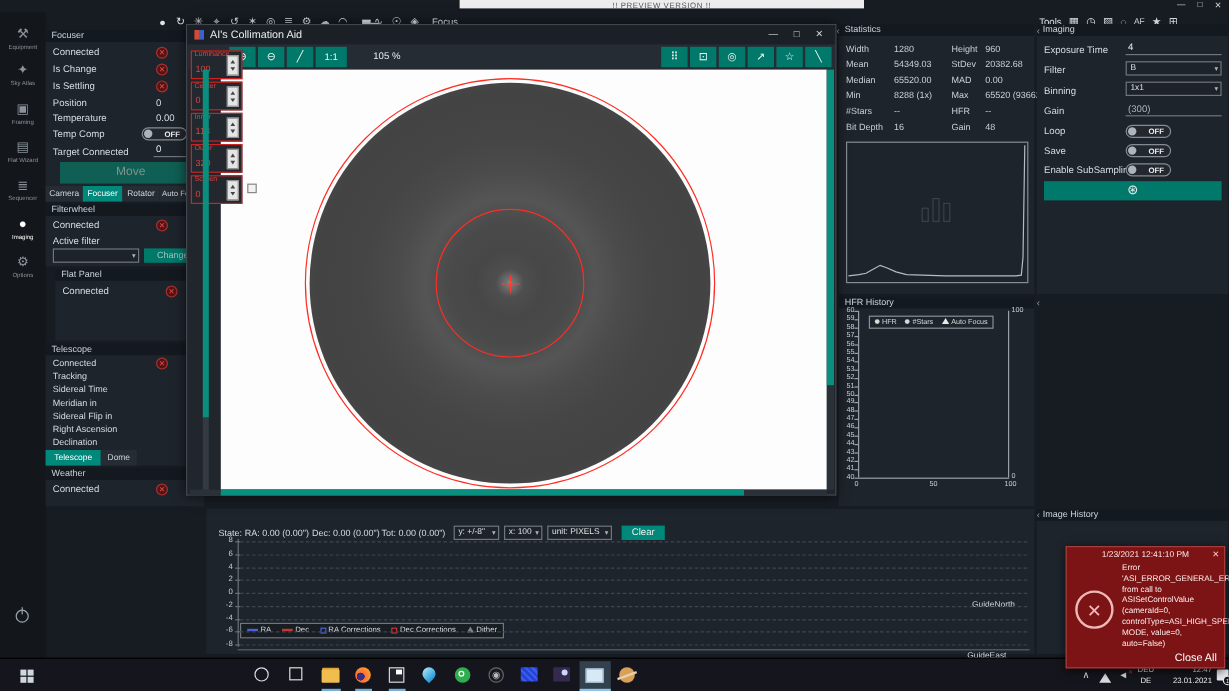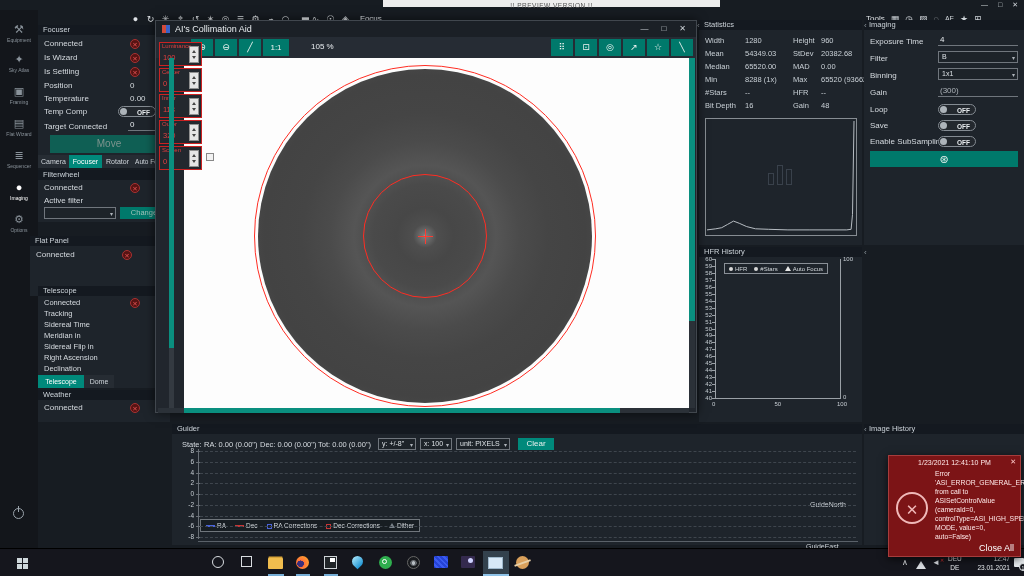--- a/index.html
+++ b/index.html
@@ -192,21 +192,21 @@
         <span class="ic">⚙</span>
         <span class="lb">Options</span>
       </div>
     <span id="power"></span>
   </div>
 
   <div class="panel" style="left:38px;top:25px;width:132px;height:143px;">
     <div class="pt">Focuser</div>
     <span class="row" style="top:14px;">Connected</span>
       <span class="rx" style="left:92px;top:14px;"></span>
-    <span class="row" style="top:28px;">Is Wizard</span>
+    <span class="row" style="top:28px;">Is Change</span>
       <span class="rx" style="left:92px;top:28px;"></span>
     <span class="row" style="top:42px;">Is Settling</span>
       <span class="rx" style="left:92px;top:42px;"></span>
     <span class="row" style="top:56px;">Position</span>
       <span class="val" style="left:92px;top:56px;">0</span>
     <span class="row" style="top:69px;">Temperature</span>
       <span class="val" style="left:92px;top:69px;">0.00</span>
     <span class="row" style="top:82px;">Temp Comp</span>
     <span class="toggle" style="left:80px;top:81px;">
         <i></i>
@@ -223,21 +223,21 @@
 
   <div class="panel" style="left:38px;top:170px;width:132px;height:52px;">
     <div class="pt">Filterwheel</div>
     <span class="row" style="top:13px;">Connected</span>
       <span class="rx" style="left:92px;top:13px;"></span>
     <span class="row" style="top:26px;">Active filter</span>
     <span class="sel" style="left:6px;top:37px;width:72px;"></span>
     <div class="tbtn" style="left:82px;top:37px;width:48px;height:12px;font-size:7.5px;line-height:12px;color:#9ec3ba;">Change</div>
   </div>
 
-  <div class="panel" style="left:30px;top:224px;width:132px;height:60px;margin-top:12px;">
+  <div class="panel" style="left:46px;top:224px;width:132px;height:60px;">
     <div class="pt">Flat Panel</div>
     <span class="row" style="top:14px;">Connected</span>
       <span class="rx" style="left:92px;top:14px;"></span>
   </div>
 
   <div class="panel" style="left:38px;top:286px;width:132px;height:102px;">
     <div class="pt">Telescope</div>
     <span class="row" style="top:12px;font-size:7.5px;">Connected</span>
       <span class="rx" style="left:92px;top:12px;"></span>
     <span class="row" style="top:23px;font-size:7.5px;">Tracking</span>
@@ -454,21 +454,20 @@
   <div class="panel" style="left:864px;top:424px;width:160px;height:121px;">
     <div class="pt">Image History</div>
   </div>
 
   <span class="chev" style="left:697px;top:21px;"></span>
   <span class="chev" style="left:864px;top:21px;"></span>
   <span class="chev" style="left:864px;top:248px;"></span>
   <span class="chev" style="left:864px;top:425px;"></span>
 
   <div class="panel" style="left:172px;top:424px;width:690px;height:121px;">
-    <div class="pt">Guider</div>
     <span class="row" style="left:10px;top:16px;font-size:7.5px;">State:</span>
     <span class="row" style="left:32px;top:16px;font-size:7.5px;">RA: 0.00 (0.00")</span>
     <span class="row" style="left:88px;top:16px;font-size:7.5px;">Dec: 0.00 (0.00")</span>
     <span class="row" style="left:146px;top:16px;font-size:7.5px;">Tot: 0.00 (0.00")</span>
     <span class="sel" style="left:206px;top:14px;width:38px;">y: +/-8"</span>
     <span class="sel" style="left:248px;top:14px;width:32px;">x: 100</span>
     <span class="sel" style="left:284px;top:14px;width:54px;">unit: PIXELS</span>
     <div class="tbtn" style="left:346px;top:14px;width:36px;height:12px;background:#00897b;font-size:8px;line-height:12px;">Clear</div>
     <div class="abs" id="gplot" style="left:0;top:22px;width:690px;height:99px;">
       <div id="glegend">

